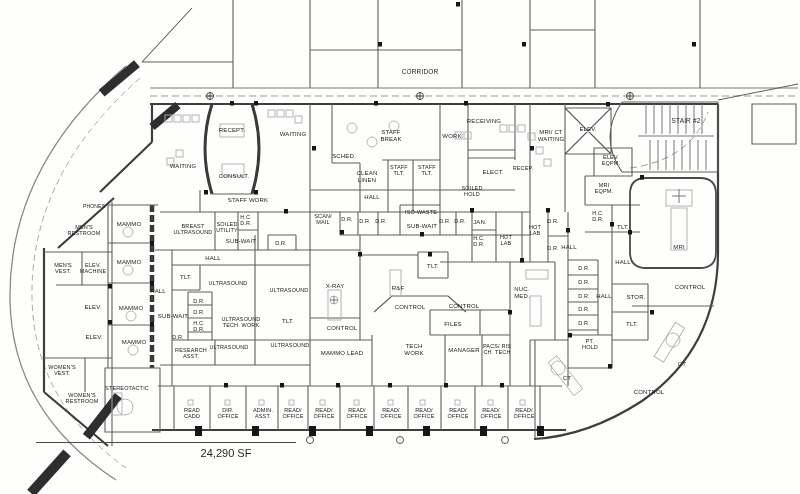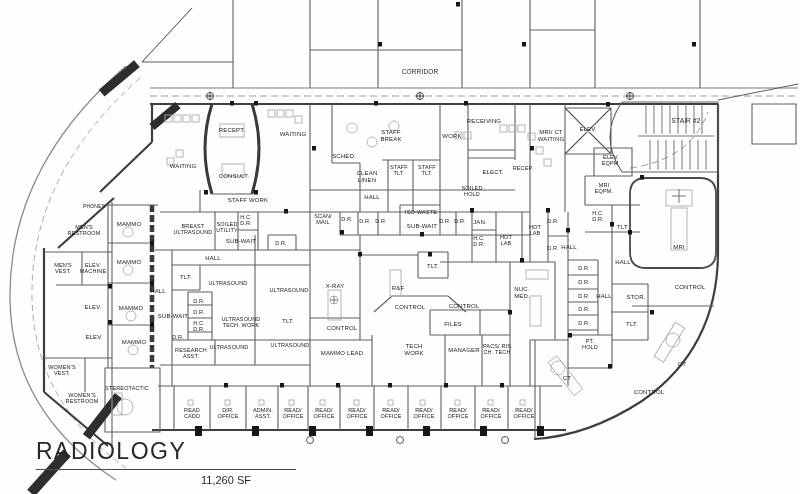--- a/index.html
+++ b/index.html
@@ -309,18 +309,17 @@
 OFFICE</div>
       <div class="rlabel" style="left: 458px; top: 413px; font-size: 5.5px;">READ/
 OFFICE</div>
       <div class="rlabel" style="left: 491px; top: 413px; font-size: 5.5px;">READ/
 OFFICE</div>
       <div class="rlabel" style="left: 524px; top: 413px; font-size: 5.5px;">READ/
 OFFICE</div>
     </div>
 
   <div id="title-block">
-    <div id="plan-title">RADIOLOGY</div>
     <div id="title-rule"></div>
-    <div id="plan-area">11,260 SF</div>
+    <div id="plan-area">24,290 SF</div>
   </div>
 
 </div>
 
 </body></html>

